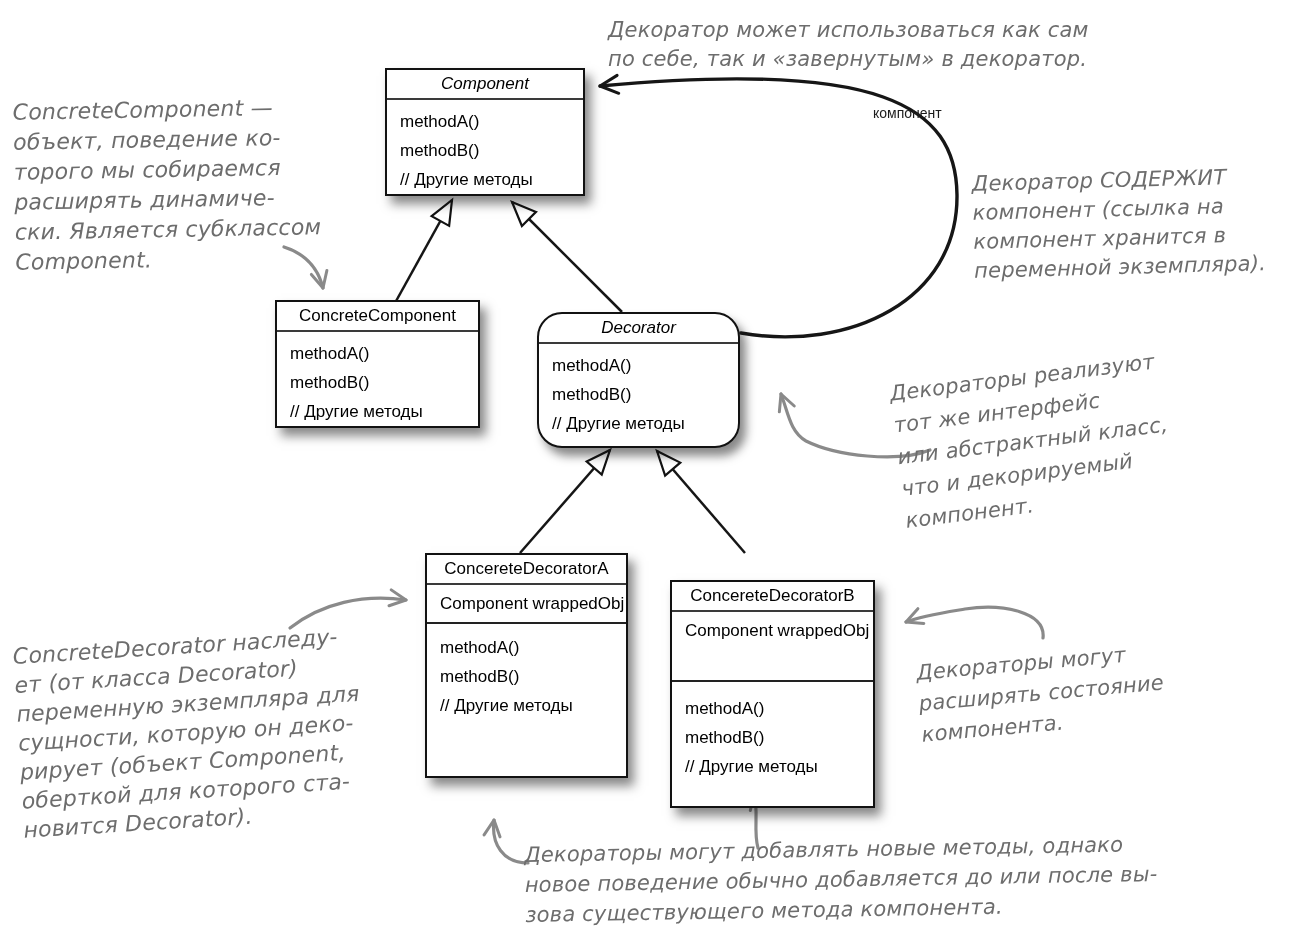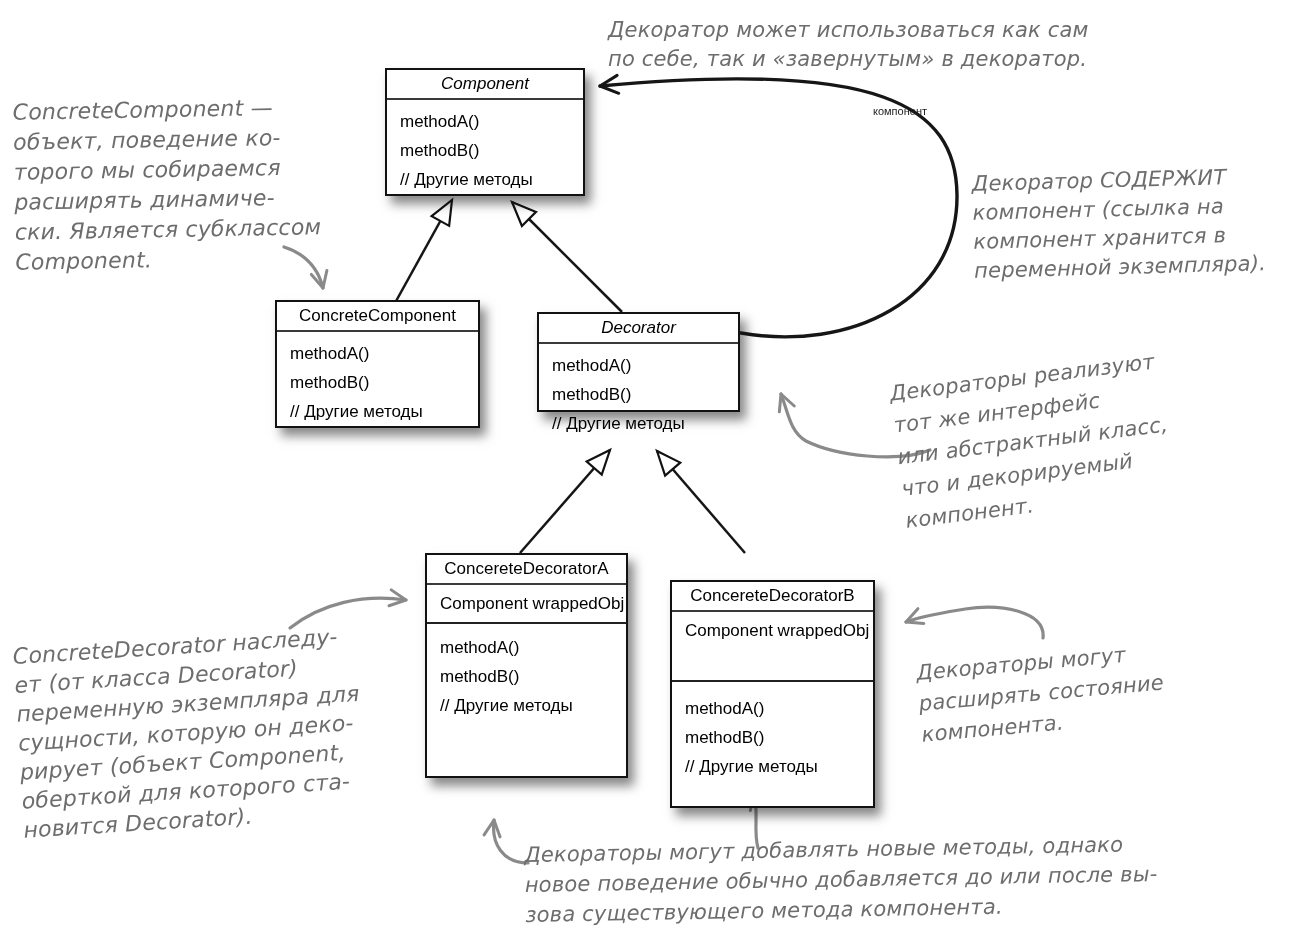--- a/index.html
+++ b/index.html
@@ -14,21 +14,21 @@
              color:#000;border-bottom:2px solid #3a3a3a;}
   .uml-title.it{font-style:italic;}
   .uml-sec{padding:7px 0 0 0;}
   .uml-sec.bord{border-top:2px solid #222;}
   .uml-row{font-size:17px;color:#000;line-height:29px;padding-left:13px;white-space:nowrap;}
 
   
   .note{position:absolute;font-family:"DejaVu Sans",sans-serif;font-style:italic;
         color:#6d6d6d;white-space:pre-line;line-height:29px;font-size:21px;letter-spacing:.2px;}
   .lbl{position:absolute;font-family:"Liberation Sans",sans-serif;color:#1c1c1c;
-       font-size:11px;white-space:nowrap;}
+       font-size:14px;white-space:nowrap;}
 </style>
 </head>
 <body>
 
 <div class="canvas">
 
   <svg class="overlay" viewBox="0 0 1305 944">
     <defs>
       <marker id="triOpen" markerUnits="userSpaceOnUse" markerWidth="30" markerHeight="26" refX="26" refY="12" orient="auto">
         <path d="M 2 22 L 26 12 L 2 2 Z" fill="#ffffff" stroke="#121212" stroke-width="2.2"></path>
@@ -67,21 +67,21 @@
 
   <div class="uml" style="left:275px;top:300px;width:205px;height:128px;">
     <div class="uml-title">ConcreteComponent</div>
     <div class="uml-sec">
       <div class="uml-row">methodA()</div>
       <div class="uml-row">methodB()</div>
       <div class="uml-row">// Другие методы</div>
     </div>
   </div>
 
-  <div class="uml" style="left:537px;top:312px;width:203px;height:100px;">
+  <div class="uml" style="left:537px;top:312px;width:203px;height:136px;border-radius:25px;">
     <div class="uml-title it">Decorator</div>
     <div class="uml-sec">
       <div class="uml-row">methodA()</div>
       <div class="uml-row">methodB()</div>
       <div class="uml-row">// Другие методы</div>
     </div>
   </div>
 
   <div class="uml" style="left:425px;top:553px;width:203px;height:225px;">
     <div class="uml-title">ConcereteDecoratorA</div>

